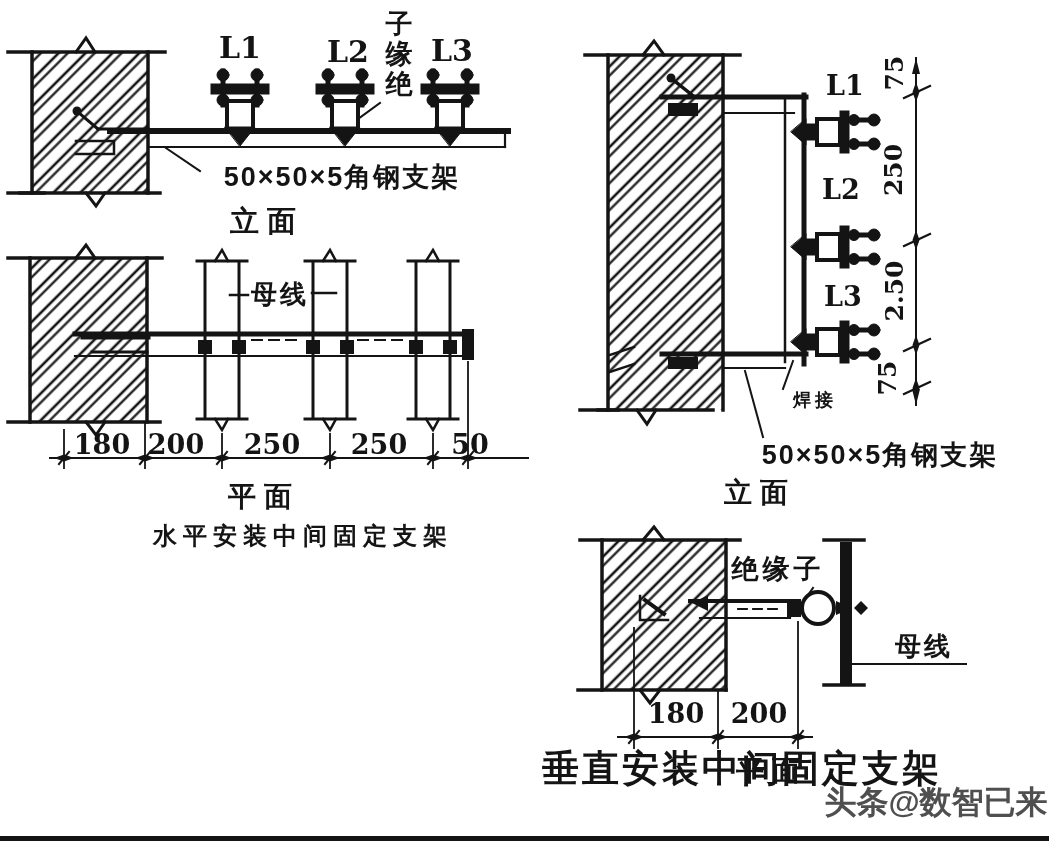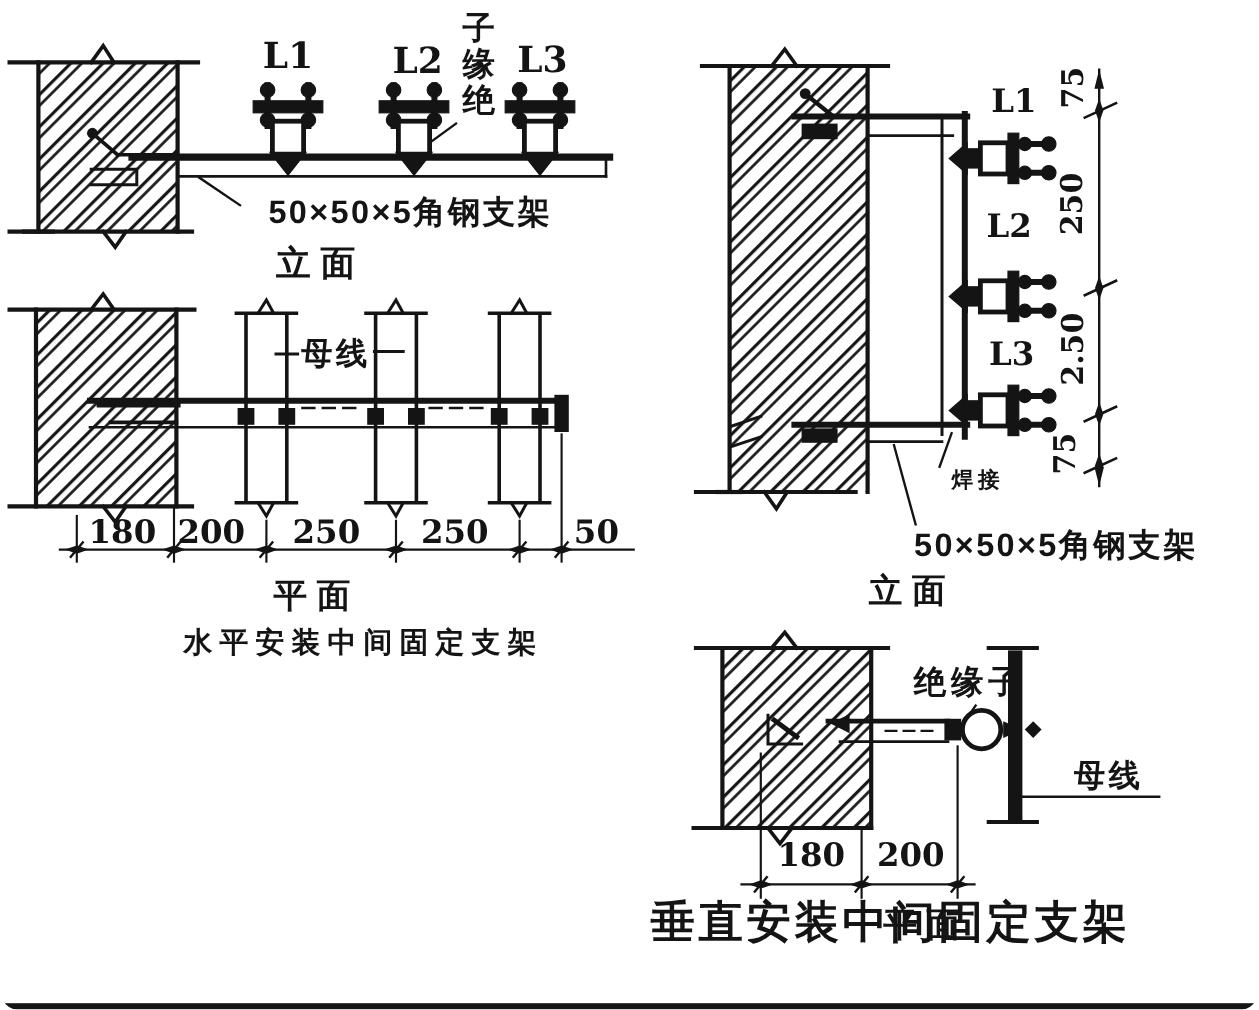--- a/index.html
+++ b/index.html
@@ -1,18 +1,18 @@
 <!DOCTYPE html>
 <html style="--ink: #141414; --paper: #ffffff; --wm: #4f4f4f;"><head>
 <meta charset="utf-8">
 <style>
   :root{ --ink:#141414; --paper:#ffffff; --wm:#4f4f4f; }
   html,body{margin:0;padding:0;background:#fff;}
   .stage{position:relative;width:1049px;height:842px;background:var(--paper);overflow:hidden;
-         font-family:"Liberation Sans","DejaVu Sans",sans-serif;border-radius:17px;}
+         font-family:"Liberation Sans","DejaVu Sans",sans-serif;}
   .stage svg{position:absolute;left:0;top:0;color:var(--ink);}
   .lbl{position:absolute;transform:translate(-50%,-50%);font-weight:bold;color:var(--ink);
        white-space:nowrap;line-height:1;}
   .cjk{font-family:"Liberation Sans","DejaVu Sans",sans-serif;}
   .num,.phase{font-family:"DejaVu Serif","Liberation Serif",serif;}
   .rot{transform:translate(-50%,-50%) rotate(-90deg);}
   .vstack{display:flex;flex-direction:column;align-items:center;line-height:1.12;}
   .wmark{color:var(--wm);font-weight:600;}
 </style>
 </head>
@@ -272,36 +272,37 @@
       <span>绝</span>
     </div>
 <div class="lbl cjk" style="left:342px;top:177px;font-size:27px;letter-spacing:2px">50×50×5角钢支架</div>
 <div class="lbl cjk" style="left:267px;top:221px;font-size:29px;letter-spacing:8px">立面</div>
 
 <div class="lbl cjk" style="left:280px;top:294px;font-size:26px;letter-spacing:3px">母线</div>
 <div class="lbl num" style="left:102px;top:444px;font-size:27px">180</div>
 <div class="lbl num" style="left:176px;top:444px;font-size:27px">200</div>
 <div class="lbl num" style="left:272px;top:444px;font-size:27px">250</div>
 <div class="lbl num" style="left:379px;top:444px;font-size:27px">250</div>
-<div class="lbl num" style="left:497px;top:444px;font-size:27px">50</div>
+<div class="lbl num" style="left:470px;top:444px;font-size:27px">50</div>
 <div class="lbl cjk" style="left:264px;top:497px;font-size:28px;letter-spacing:8px">平面</div>
 <div class="lbl cjk" style="left:303px;top:536px;font-size:24px;letter-spacing:6px">水平安装中间固定支架</div>
 
 <div class="lbl phase" style="left:845px;top:85px;font-size:27px">L1</div>
 <div class="lbl phase" style="left:841px;top:189px;font-size:27px">L2</div>
 <div class="lbl phase" style="left:843px;top:296px;font-size:27px">L3</div>
 <div class="lbl num rot" style="left:894px;top:73px;font-size:25px">75</div>
 <div class="lbl num rot" style="left:893px;top:170px;font-size:25px">250</div>
 <div class="lbl num rot" style="left:894px;top:291px;font-size:25px">2.50</div>
 <div class="lbl num rot" style="left:887px;top:378px;font-size:25px">75</div>
 <div class="lbl cjk" style="left:815px;top:400px;font-size:18px;letter-spacing:4px">焊接</div>
 <div class="lbl cjk" style="left:880px;top:455px;font-size:27px;letter-spacing:2px">50×50×5角钢支架</div>
 <div class="lbl cjk" style="left:760px;top:493px;font-size:28px;letter-spacing:8px">立面</div>
 
-<div class="lbl cjk" style="left:808px;top:569px;font-size:27px;letter-spacing:4px">绝缘子</div>
+<div class="lbl cjk" style="left:778px;top:569px;font-size:27px;letter-spacing:4px">绝缘子</div>
 <div class="lbl cjk" style="left:924px;top:646px;font-size:26px;letter-spacing:3px">母线</div>
 <div class="lbl num" style="left:676px;top:713px;font-size:27px">180</div>
 <div class="lbl num" style="left:759px;top:713px;font-size:27px">200</div>
 <div class="lbl cjk" style="left:772px;top:771px;font-size:28px;letter-spacing:8px">平面</div>
 <div class="lbl cjk" style="left:742px;top:768px;font-size:37px;letter-spacing:3px">垂直安装中间固定支架</div>
 
+<div class="lbl cjk wmark" style="left:936px;top:802px;font-size:32px">头条@数智已来</div>
 
 </div>
 
 </body></html>

